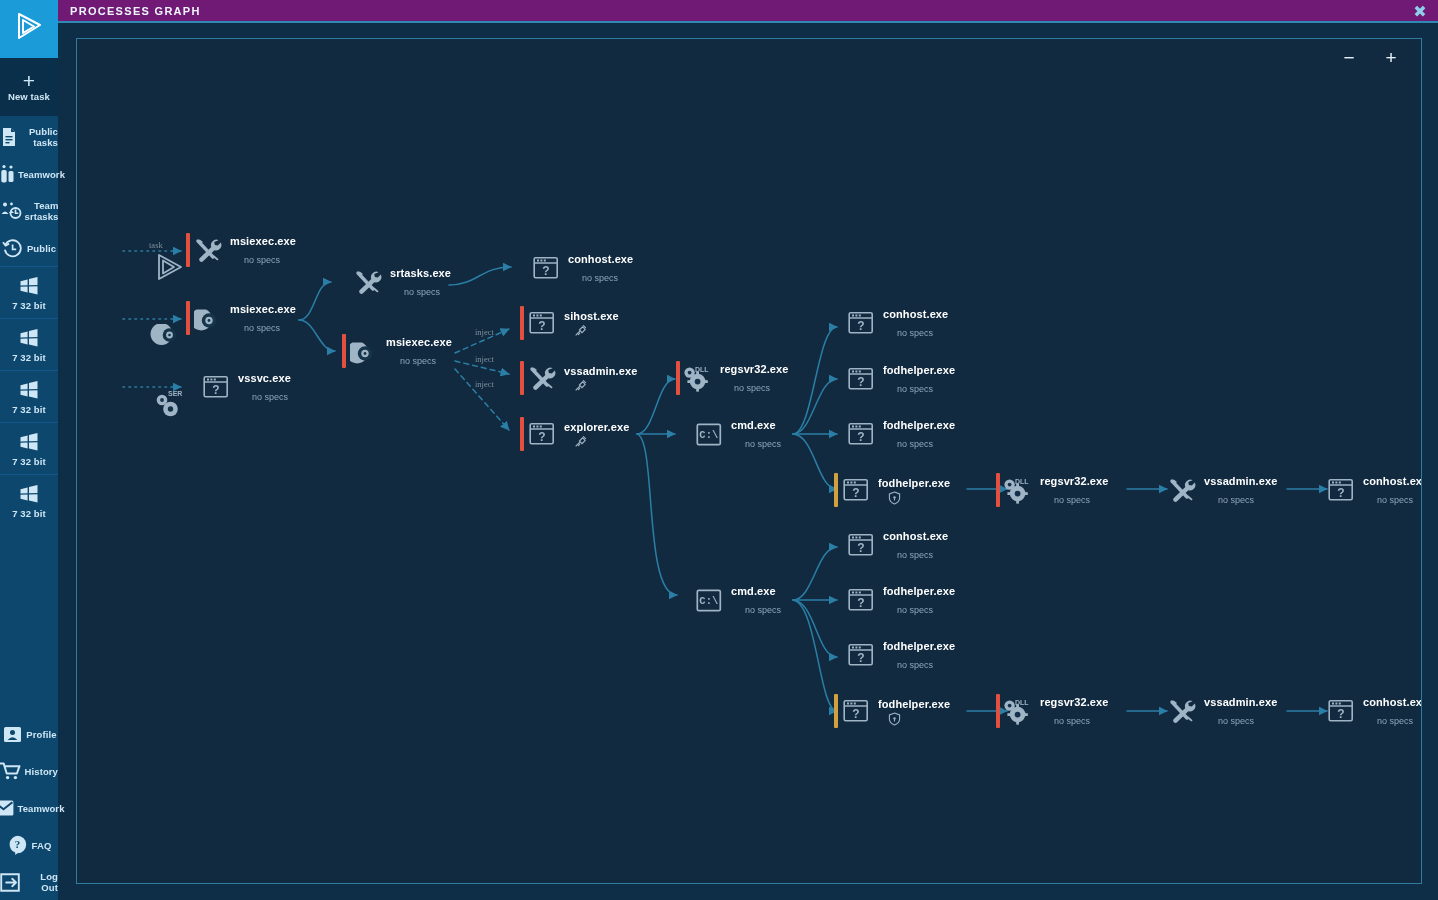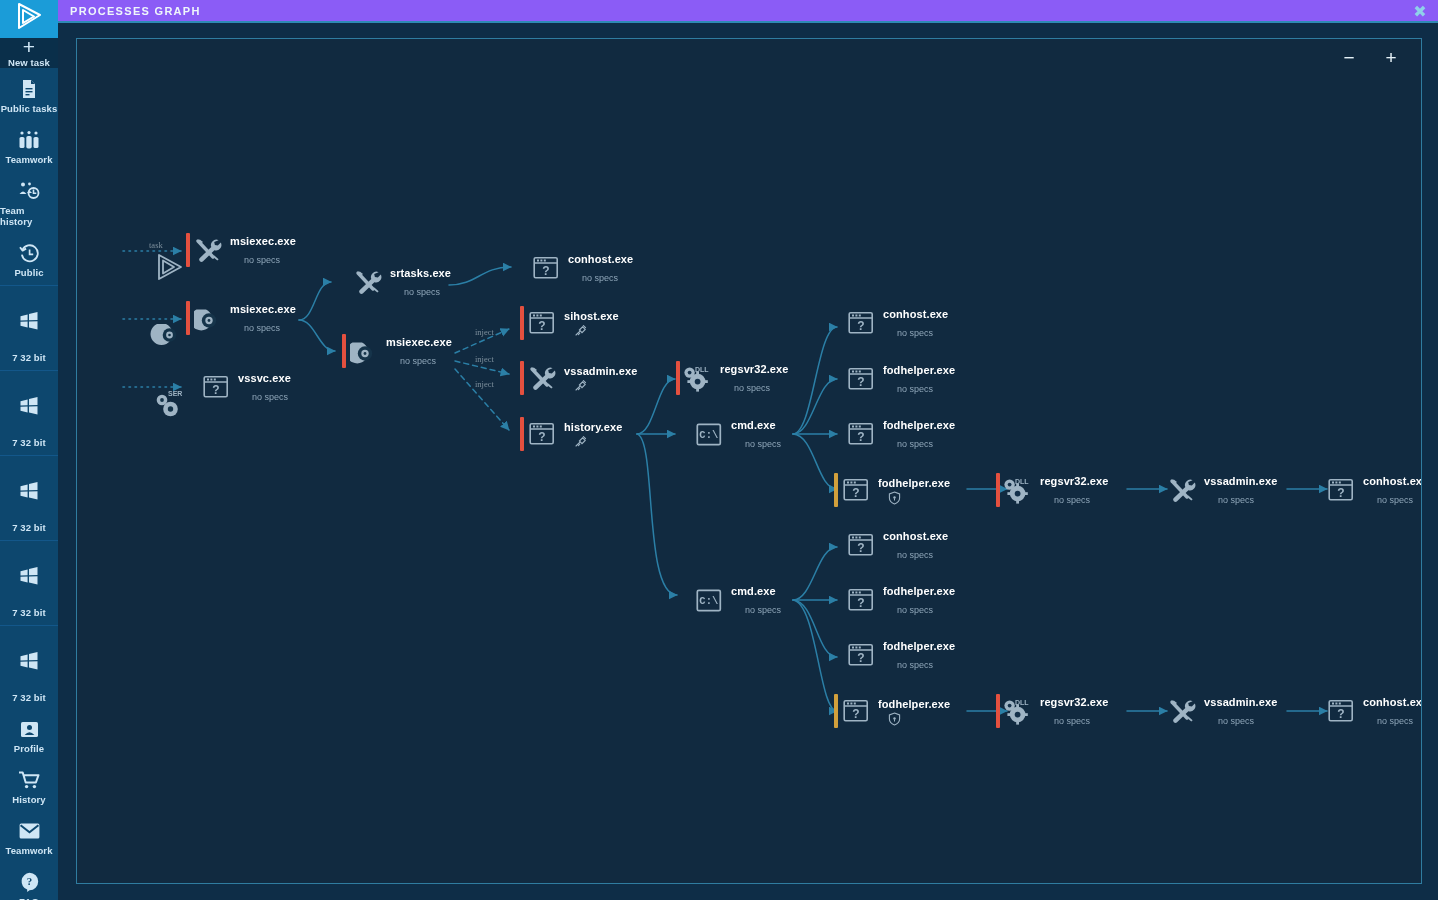--- a/index.html
+++ b/index.html
@@ -22,40 +22,40 @@
     display:flex; align-items:center; justify-content:center;
   }
   .newtask-cell {
     width:58px; height:58px; background:#0a2f4a;
     display:flex; flex-direction:column; align-items:center; justify-content:center;
     gap:1px; margin-bottom:2px;
   }
   .newtask-plus { font-size:21px; line-height:18px; color:#cfe6f5; font-weight:300; }
   .nav-item {
     width:58px; padding:8px 0 7px 0;
-    display:flex; flex-direction:column; align-items:center; justify-content:center;
+    display:flex; flex-direction:row; align-items:center; justify-content:center;
     gap:3px; cursor:pointer;
   }
   .nav-label {
     font-size:9.5px; color:#cfe6f5; letter-spacing:.1px; font-weight:600;
-    text-align:left; line-height:11px;
+    text-align:right; line-height:11px;
   }
   .nav-ico { width:22px; height:22px; display:flex; align-items:center; justify-content:center; }
   .nav-ico svg { display:block; }
   .vm-item {
-    width:58px; padding:24px 0 7px 0; border-top:1px solid #13578a;
-    display:flex; flex-direction:column; align-items:center; gap:20px; cursor:pointer;
+    width:58px; padding:8px 0 7px 0; border-top:1px solid #13578a;
+    display:flex; flex-direction:column; align-items:center; gap:3px; cursor:pointer;
   }
   .vm-item:first-of-type { border-top:1px solid #13578a; }
   .sb-spacer { flex:1 1 auto; }
 
   
   #header {
     position:absolute; left:58px; top:0; width:1380px; height:23px;
-    background:#8b5cf6; border-bottom:2px solid #2e8ab5;
+    background:#701a75; border-bottom:2px solid #2e8ab5;
     display:flex; align-items:center;
   }
   #header .title {
     font-size:11px; letter-spacing:1.3px; color:#eef6fb; font-weight:600;
     margin-left:12px;
   }
   #close-btn {
     position:absolute; right:8px; top:2px; width:20px; height:20px;
     display:flex; align-items:center; justify-content:center;
     color:#8fd0ea; font-size:16px; cursor:pointer; line-height:1;
@@ -152,21 +152,21 @@
       <span class="nav-ico">
         <svg width="22" height="20" viewBox="0 0 22 20">
           <circle cx="5" cy="3.6" r="2" fill="#cfe6f5"></circle>
           <circle cx="11.5" cy="3" r="1.4" fill="#cfe6f5"></circle>
           <path d="M1.5 13 q3.5 -5 7 0 z" fill="#cfe6f5"></path>
           <path d="M9 12 q2.5 -4 5 0 z" fill="#cfe6f5"></path>
           <circle cx="15.5" cy="12" r="5" fill="none" stroke="#cfe6f5" stroke-width="1.8"></circle>
           <path d="M15.5 8.6 v3.6 h2.8" fill="none" stroke="#cfe6f5" stroke-width="1.6"></path>
         </svg>
       </span>
-      <span class="nav-label">Team history</span>
+      <span class="nav-label">Team srtasks</span>
     </div>
 
     <div class="nav-item">
       <span class="nav-ico">
         <svg width="21" height="21" viewBox="0 0 21 21">
           <path d="M3.4 7.2 A8 8 0 1 1 2.9 11.6" fill="none" stroke="#cfe6f5" stroke-width="1.8"></path>
           <path d="M1 4.2 L3.6 7.6 L7.1 5.6" fill="none" stroke="#cfe6f5" stroke-width="1.8" stroke-linejoin="round"></path>
           <path d="M10.6 6.6 v4.8 h3.6" fill="none" stroke="#cfe6f5" stroke-width="1.7"></path>
         </svg>
       </span>
@@ -527,21 +527,21 @@
             <svg width="26" height="24" viewBox="0 0 26 24">
       <rect x="1.2" y="1.7" width="23" height="20" rx="1.4" fill="none" stroke="#9fb4c4" stroke-width="1.6"></rect>
       <path d="M1.2 7 h23" stroke="#9fb4c4" stroke-width="1.5"></path>
       <rect x="4" y="3.5" width="2" height="2" fill="#9fb4c4"></rect>
       <rect x="7.4" y="3.5" width="2" height="2" fill="#9fb4c4"></rect>
       <rect x="10.8" y="3.5" width="2" height="2" fill="#9fb4c4"></rect>
       <text x="12.8" y="18.6" font-size="12" font-family="Liberation Sans, sans-serif" font-weight="700" fill="#9fb4c4" text-anchor="middle">?</text>
             </svg>
           </div>
           <div class="node-txt">
-            <div class="node-name">history.exe</div>
+            <div class="node-name">explorer.exe</div>
             <div class="node-sub ico-only">
               <svg width="13" height="13" viewBox="0 0 13 13">
       <path d="M2 11 L6.2 6.8 M4.4 10.6 l1.4 -1.4" stroke="#9fb4c4" stroke-width="1.1" stroke-linecap="round" fill="none"></path>
       <path d="M5.4 6 l3.2 -3.2 2.6 2.6 -3.2 3.2 z" fill="none" stroke="#9fb4c4" stroke-width="1.1"></path>
       <path d="M9.4 1.6 l2.1 2.1" stroke="#9fb4c4" stroke-width="1.2" stroke-linecap="round"></path>
               </svg>
             </div>
           </div>
         </div>
         <div class="node" style="left: 599px; top: 322px;">

